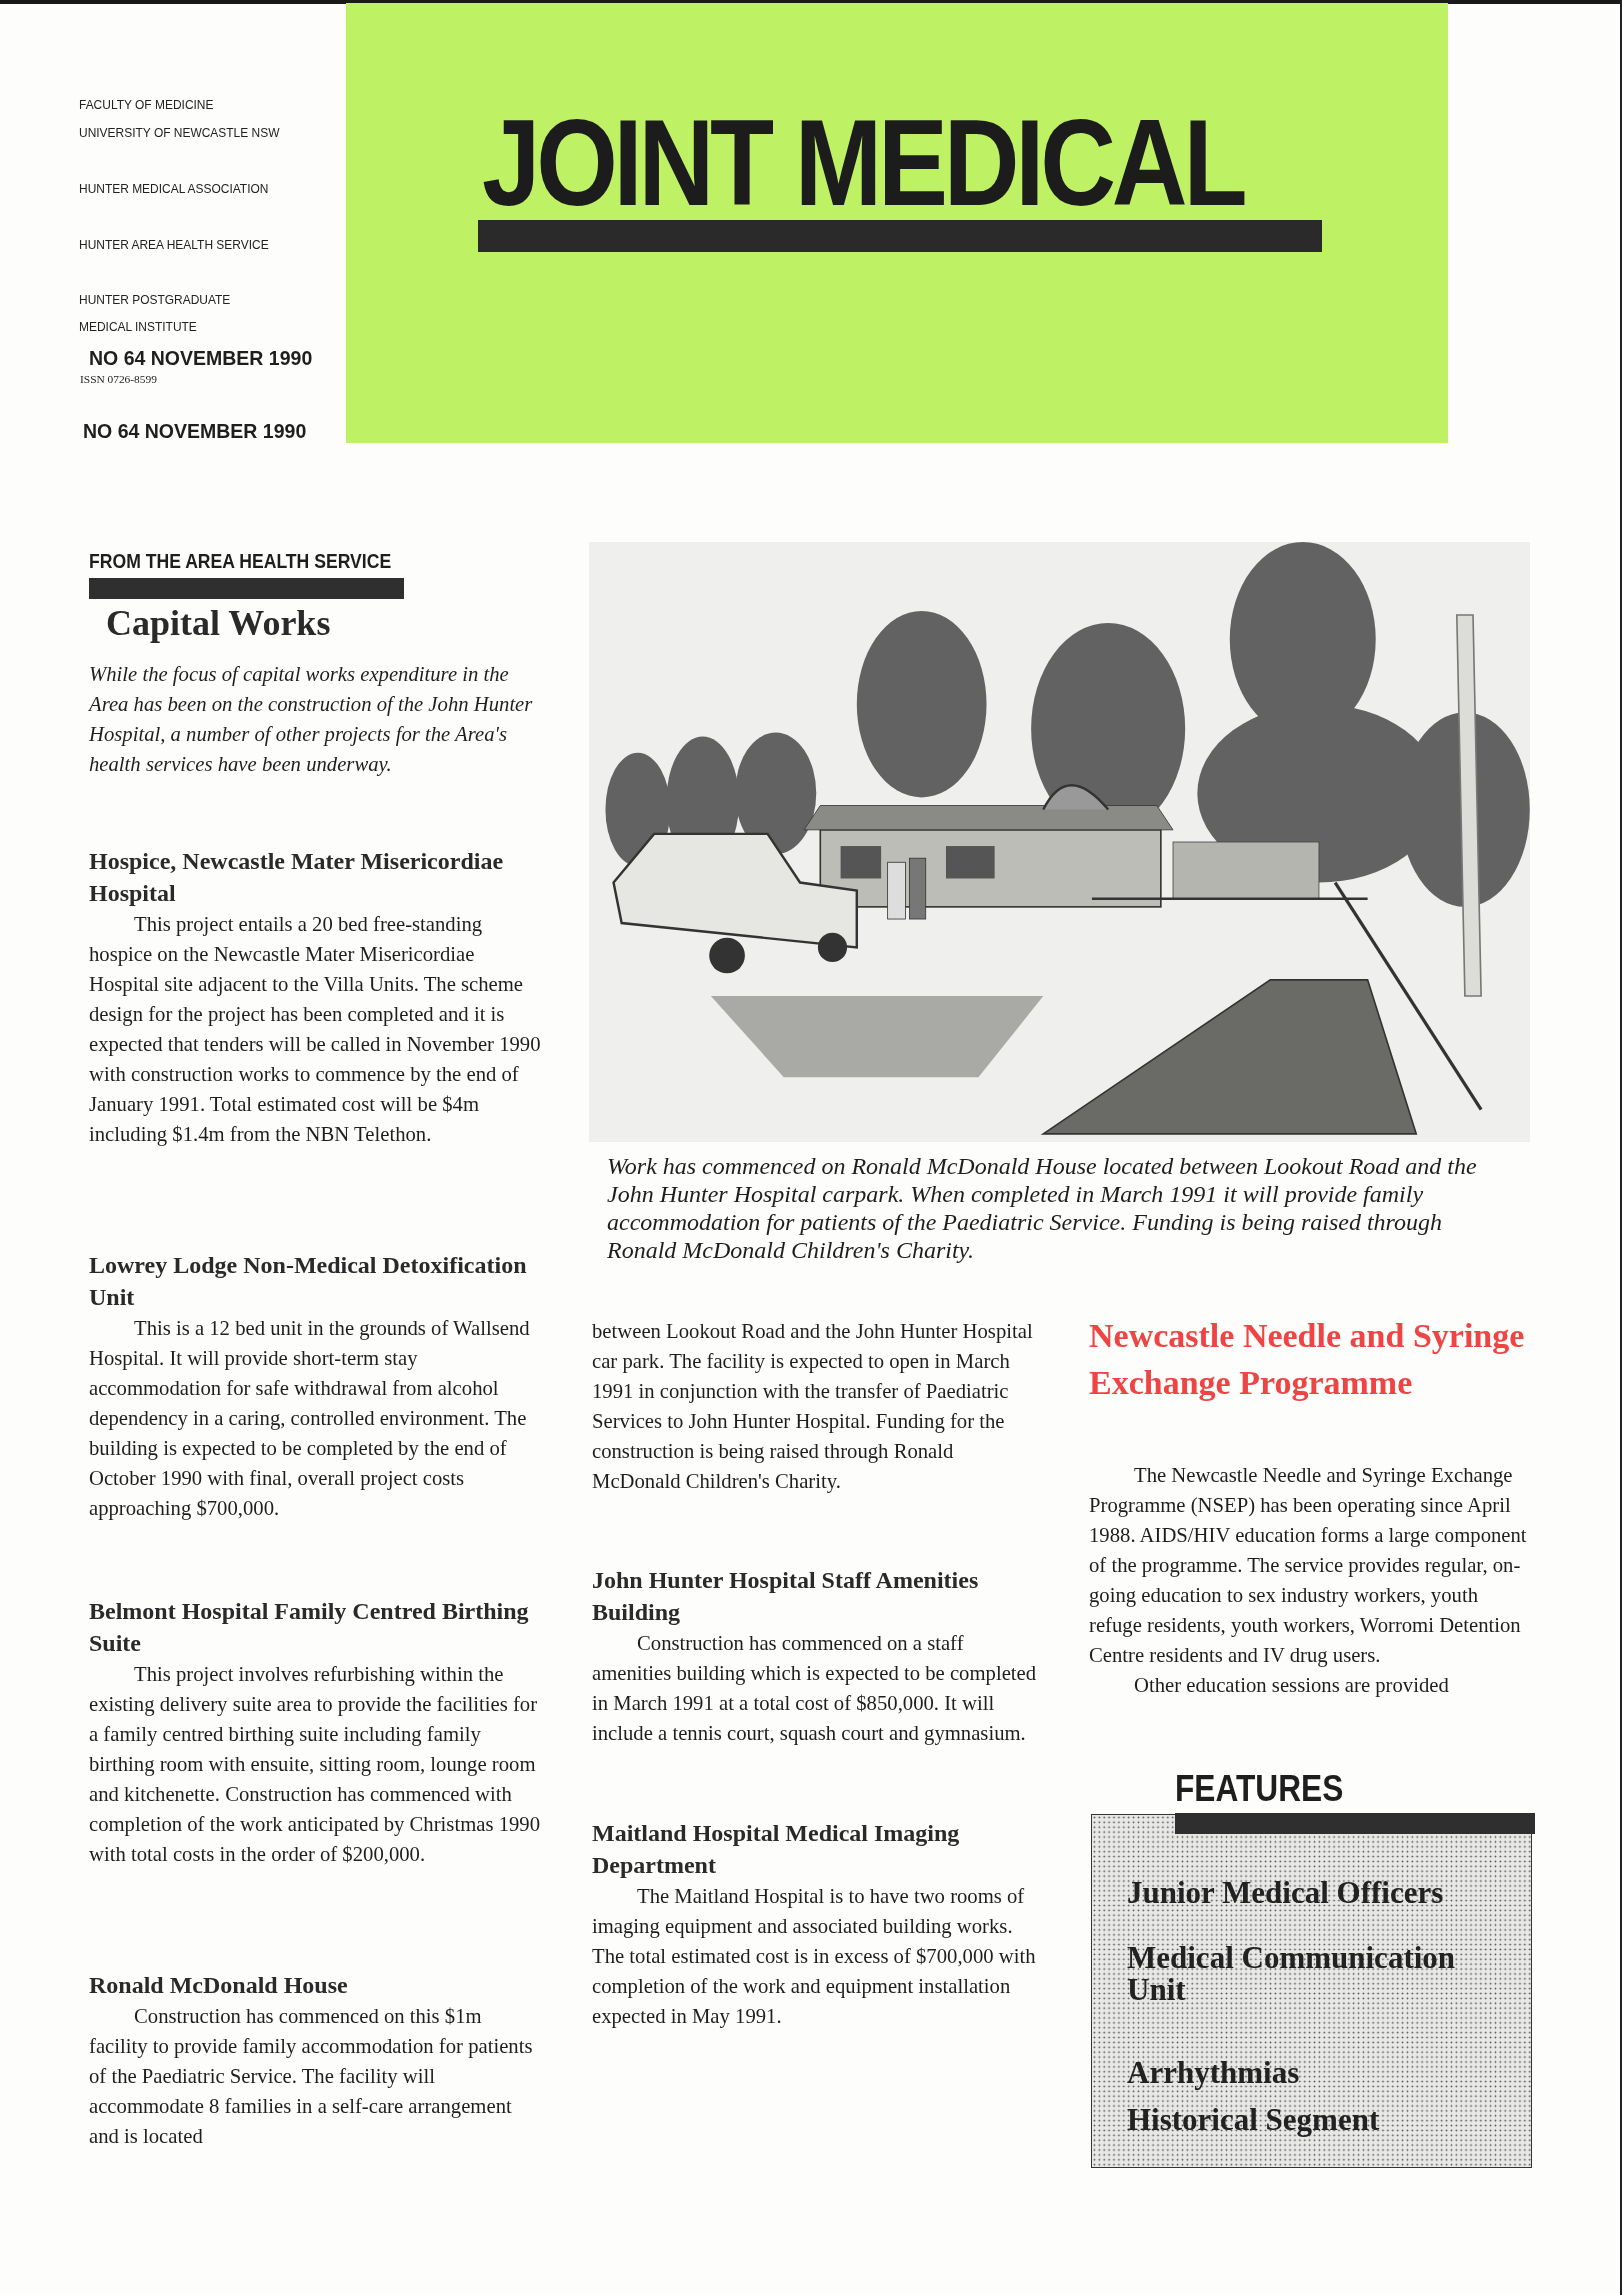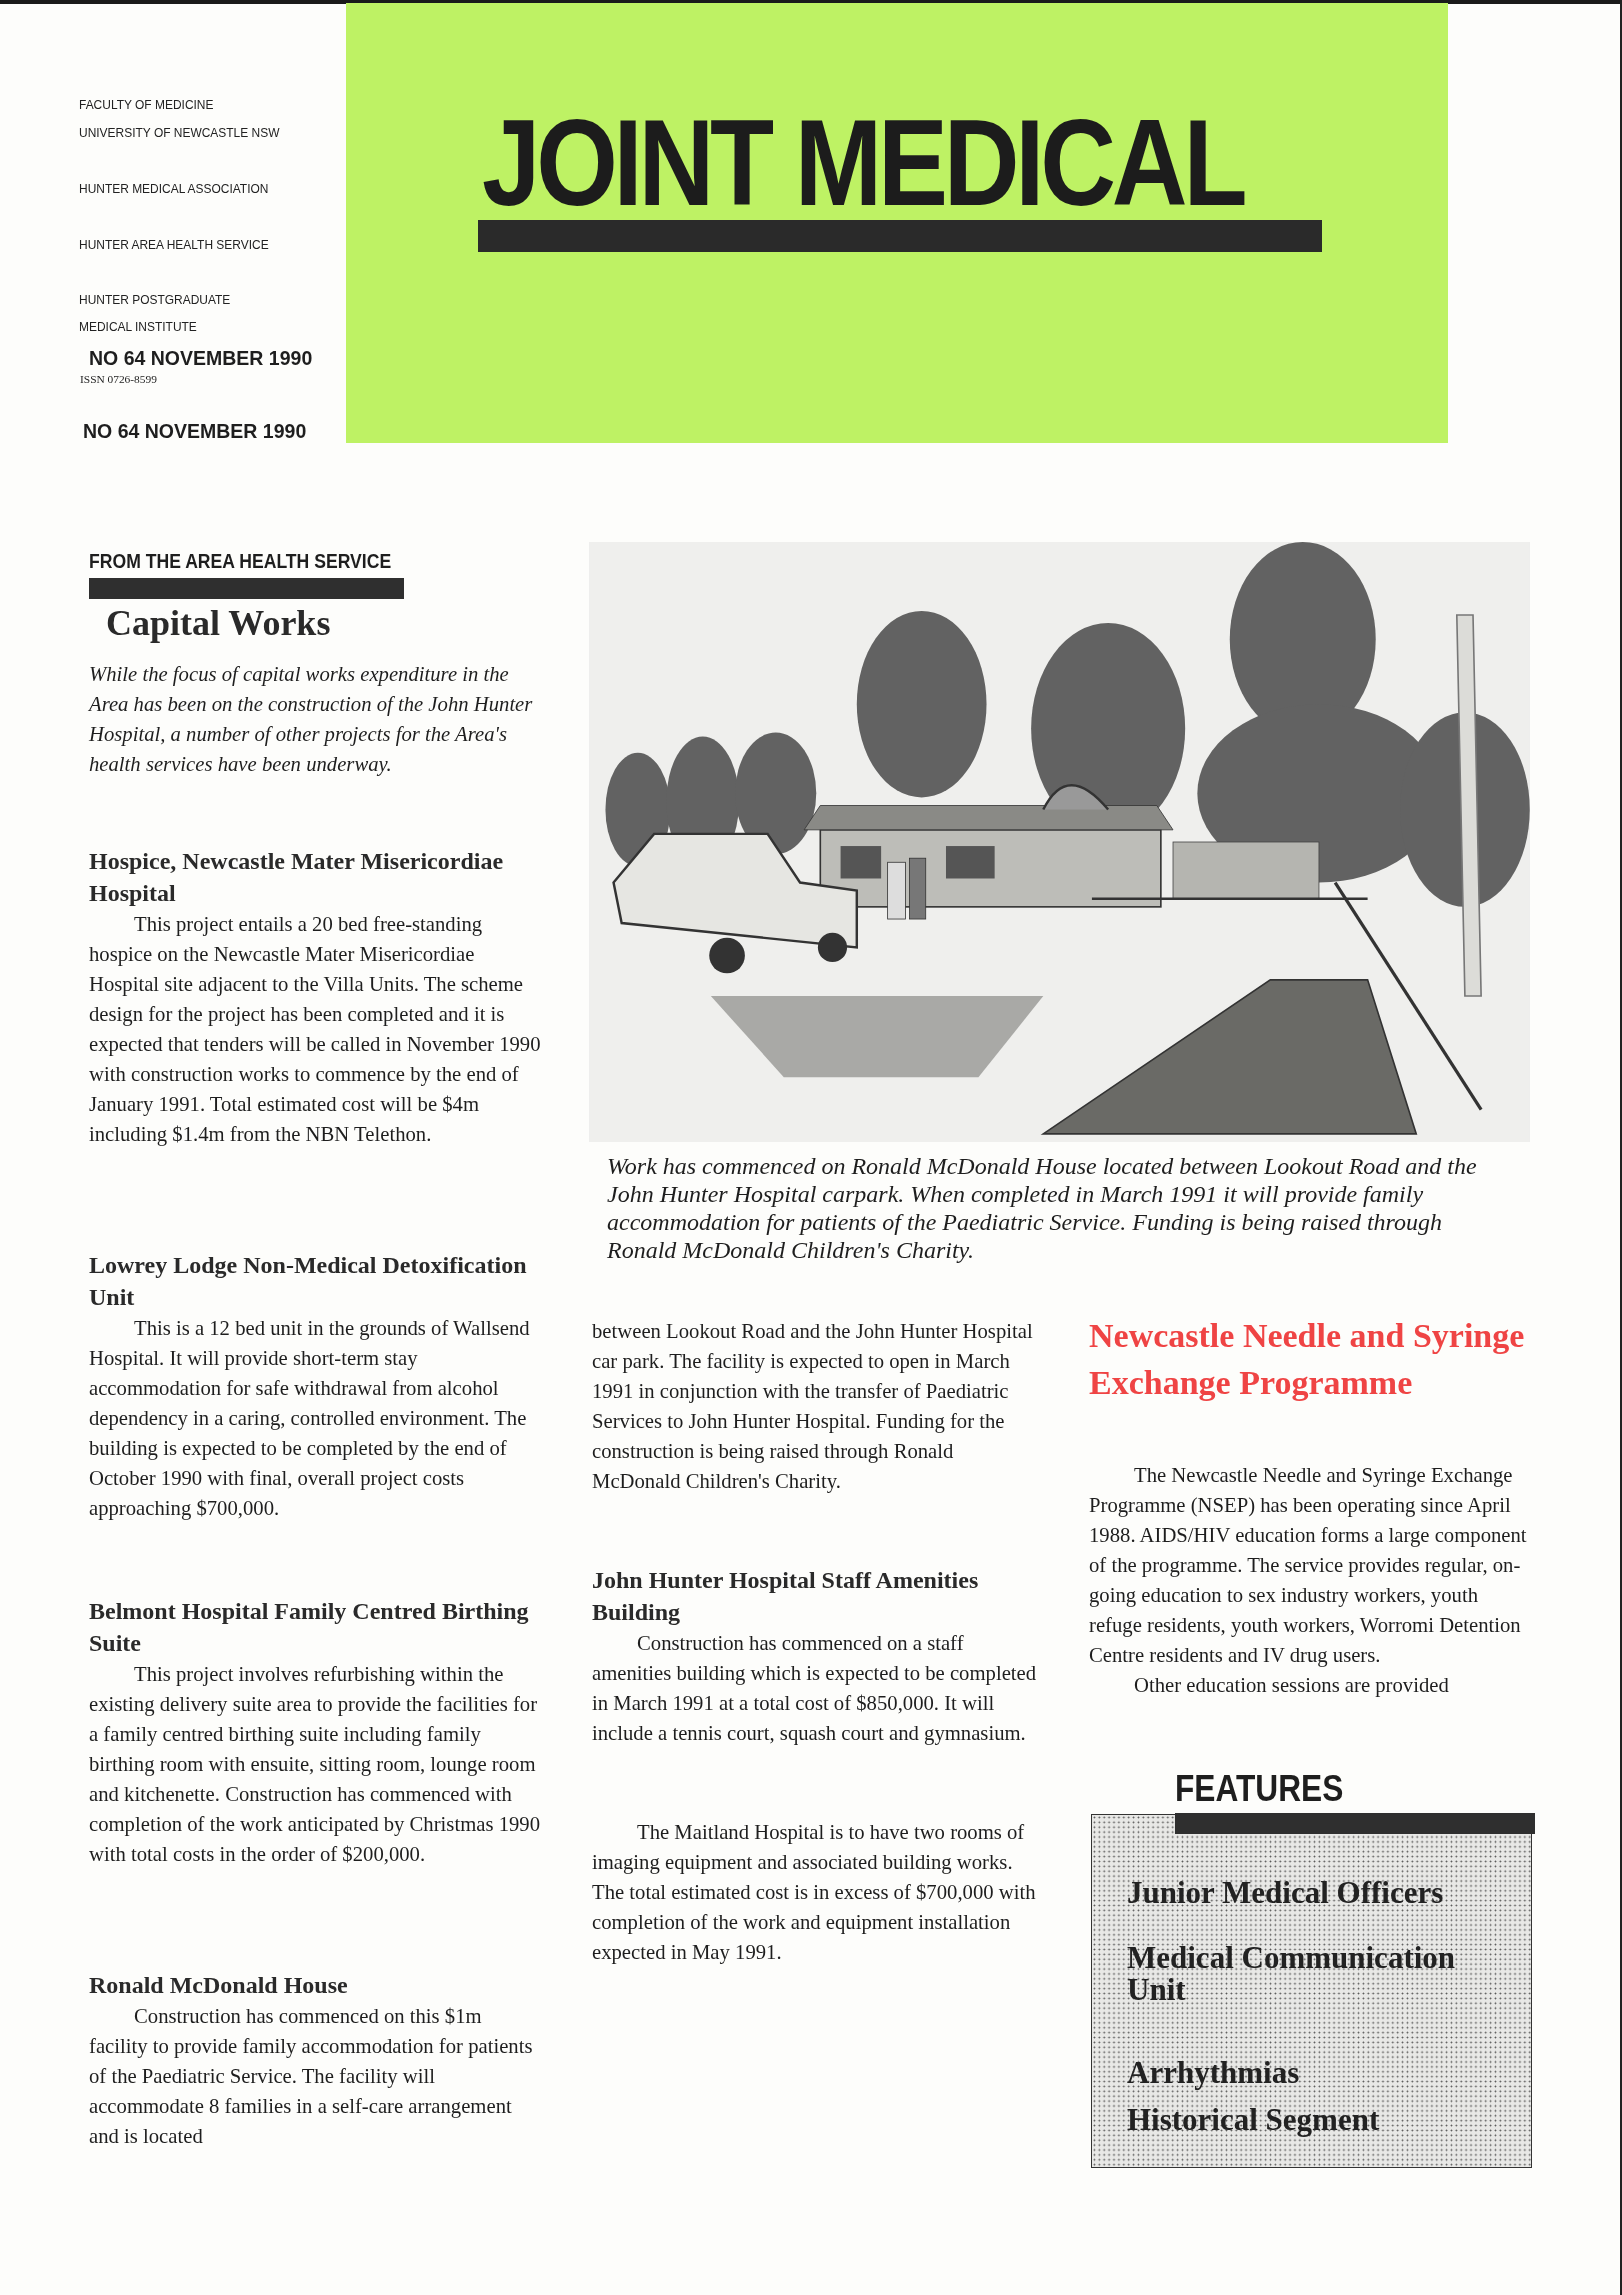--- a/index.html
+++ b/index.html
@@ -126,20 +126,21 @@
 
 <div class="col">
   <div class="sec" style="left:592px; top:1316px;">
     <p class="noindent">between Lookout Road and the John Hunter Hospital car park. The facility is expected to open in March 1991 in conjunction with the transfer of Paediatric Services to John Hunter Hospital. Funding for the construction is being raised through Ronald McDonald Children's Charity.</p>
   </div>
   <div class="sec" style="left:592px; top:1564px;">
     <h3>John Hunter Hospital Staff Amenities Building</h3>
     <p>Construction has commenced on a staff amenities building which is expected to be completed in March 1991 at a total cost of $850,000. It will include a tennis court, squash court and gymnasium.</p>
   </div>
   <div class="sec" style="left:592px; top:1817px;">
+    <h3>Maitland Hospital Medical Imaging Department</h3>
     <p>The Maitland Hospital is to have two rooms of imaging equipment and associated building works. The total estimated cost is in excess of $700,000 with completion of the work and equipment installation expected in May 1991.</p>
   </div>
 </div>
 
 <div class="nsep-title">Newcastle Needle and Syringe Exchange Programme</div>
 <div class="col">
   <div class="sec" style="left:1089px; top:1460px; width:446px;">
     <p>The Newcastle Needle and Syringe Exchange Programme (NSEP) has been operating since April 1988. AIDS/HIV education forms a large component of the programme. The service provides regular, on-going education to sex industry workers, youth refuge residents, youth workers, Worromi Detention Centre residents and IV drug users.</p>
     <p>Other education sessions are provided</p>
   </div>

